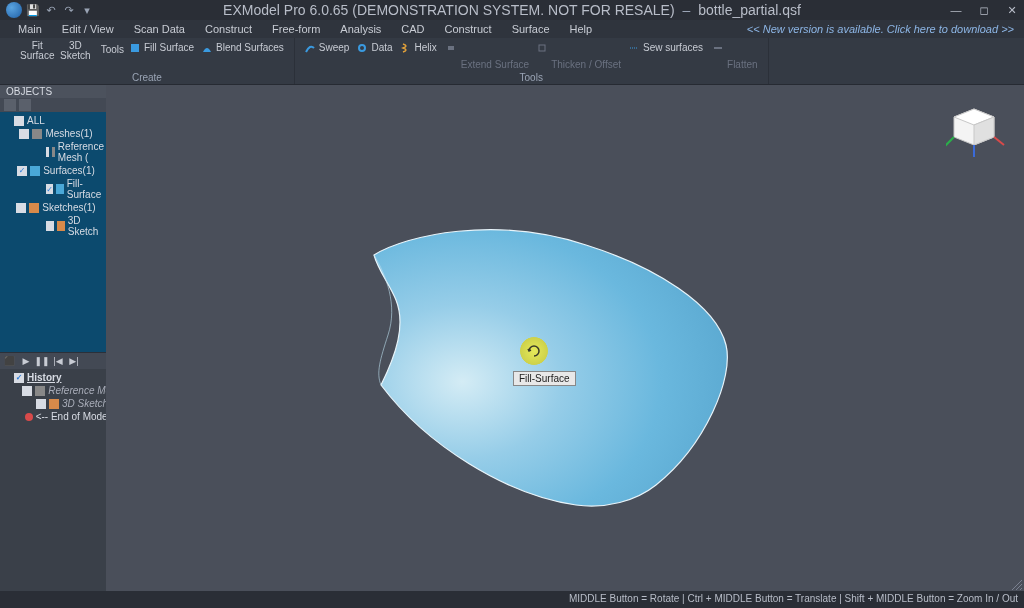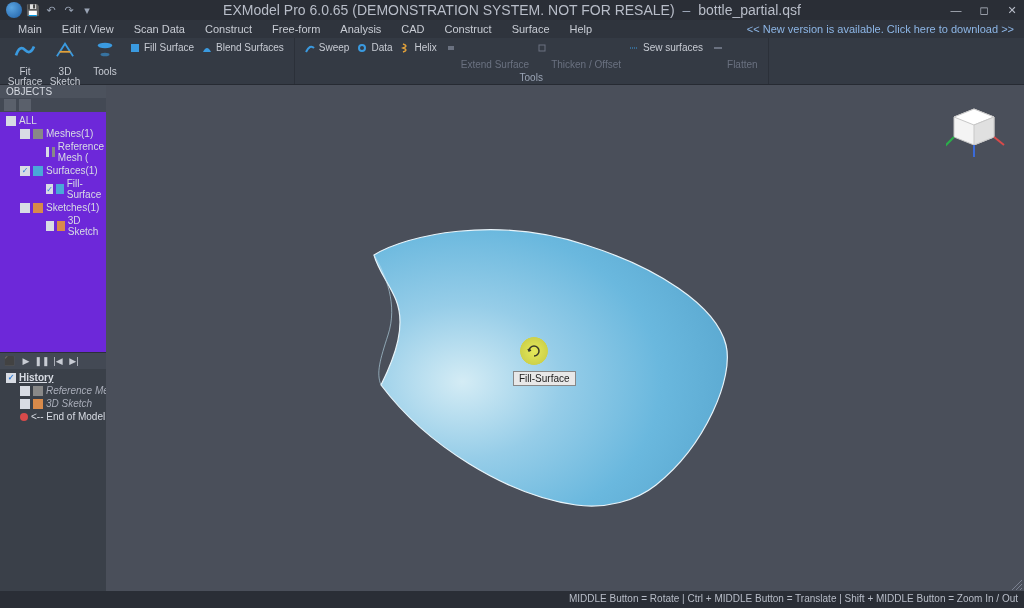--- a/index.html
+++ b/index.html
@@ -7,41 +7,41 @@
 .titlebar { height: 20px; background: #2a2e36; display: flex; align-items: center; position: relative; }
 .titlebar .qat { display: flex; gap: 4px; padding-left: 6px; align-items: center; }
 .qat .logo { width: 16px; height: 16px; background: radial-gradient(circle at 35% 35%, #5aa4e0, #1f5fa6); border-radius: 50%; }
 .qat .qbtn { width: 14px; height: 14px; display: flex; align-items: center; justify-content: center; color: #9aa4b5; }
 .titlebar .title { position: absolute; left: 50%; transform: translateX(-50%); color: #b8bdc8; font-size: 14px; white-space: nowrap; }
 .titlebar .title .dash { margin: 0 4px; color: #9aa4b5; }
 .titlebar .winctrl { position: absolute; right: 4px; display: flex; gap: 12px; color: #b8bdc8; }
 .titlebar .winctrl span { width: 16px; text-align: center; cursor: default; }
 .menubar { height: 18px; background: #2f343d; display: flex; align-items: center; padding-left: 8px; gap: 0; position: relative; }
 .menubar .mi { padding: 0 10px; color: #c8ccd4; line-height: 18px; cursor: default; }
-.menubar .upd { position: absolute; right: 10px; color: #8db6e6; }
+.menubar .upd { position: absolute; right: 10px; color: #8db6e6; font-style: italic; }
 .ribbon { height: 47px; background: #343a44; display: flex; border-bottom: 1px solid #262a32; }
 .ribbon .group { display: flex; flex-direction: column; padding: 0 6px; border-right: 1px solid #2b3039; }
 .ribbon .group .row { display: flex; gap: 2px; flex: 1; align-items: flex-start; padding-top: 3px; }
 .ribbon .group .glabel { text-align: center; color: #9aa4b5; font-size: 10px; padding-bottom: 1px; }
-.bigbtn { display: flex; flex-direction: column; align-items: center; width: 38px; gap: 8px; cursor: default; }
+.bigbtn { display: flex; align-items: center; width: 38px; gap: 14px; cursor: default; }
 .bigbtn .ic { width: 22px; height: 18px; }
 .bigbtn .lbl { font-size: 10px; text-align: center; line-height: 10px; color: #c8ccd4; }
 .smbtn { display: flex; align-items: center; gap: 4px; padding: 0 4px; height: 13px; cursor: default; }
 .smbtn .ic { width: 10px; height: 10px; }
 .smbtn .lbl { font-size: 10px; color: #c8ccd4; }
 .smbtn.dis .lbl { color: #6a7180; margin-top: 33px; }
 .col { display: flex; flex-direction: row; gap: 0; }
-.leftpanel { position: absolute; left: 0; top: 85px; width: 106px; height: 506px; background: #6d28d9; display: flex; flex-direction: column; }
+.leftpanel { position: absolute; left: 0; top: 85px; width: 106px; height: 506px; background: #0c4a6e; display: flex; flex-direction: column; }
 .panelhdr { background: #4c525d; padding: 1px 6px; color: #d8dce4; font-size: 10px; }
 .toolstrip { background: #434954; padding: 1px 4px; display: flex; gap: 3px; }
 .toolstrip .tb { width: 12px; height: 12px; background: #5a606b; }
 .tree { flex: 1; overflow: hidden; padding: 2px 0; }
 .tree .node { display: flex; align-items: center; gap: 3px; padding: 1px 2px; font-size: 10px; color: #d8dce4; }
-.tree .node.l1 { padding-left: 6px; }
-.tree .node.l2 { padding-left: 20px; }
+.tree .node.l1 { padding-left: 14px; }
+.tree .node.l2 { padding-left: 8px; justify-content: center; }
 .tree .node.l3 { padding-left: 46px; }
 .cb { width: 10px; height: 10px; background: #d8dce4; display: inline-flex; align-items: center; justify-content: center; color: #2a2e36; font-size: 8px; }
 .cb.chk::after { content: "✓"; color: #2a7ad8; }
 .nic { width: 10px; height: 10px; }
 .nic.mesh { background: #888; }
 .nic.surf { background: #4aa8d8; }
 .nic.fill { background: #4aa8d8; }
 .nic.sketch { background: #d88a4a; }
 .nic.end { width: 8px; height: 8px; background: #d84a4a; border-radius: 50%; }
 .italic { font-style: italic; color: #a8acb8; }

